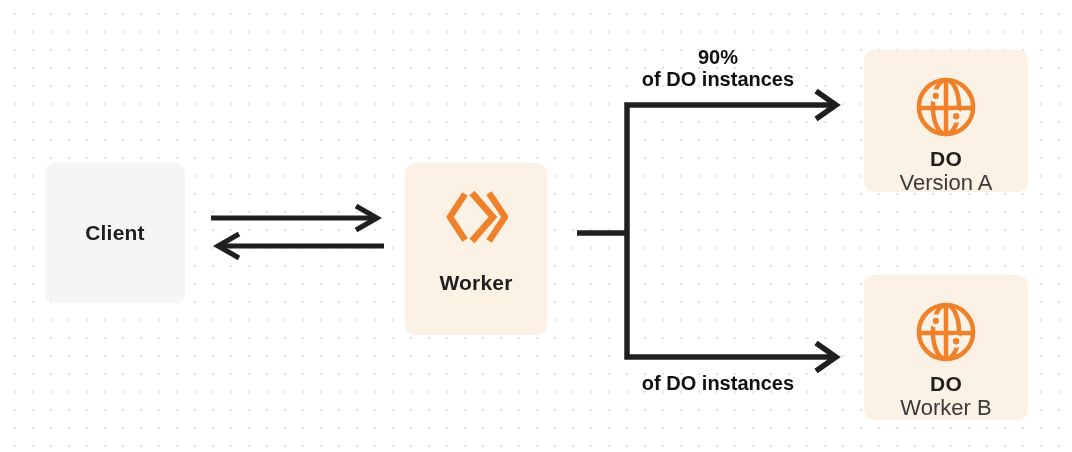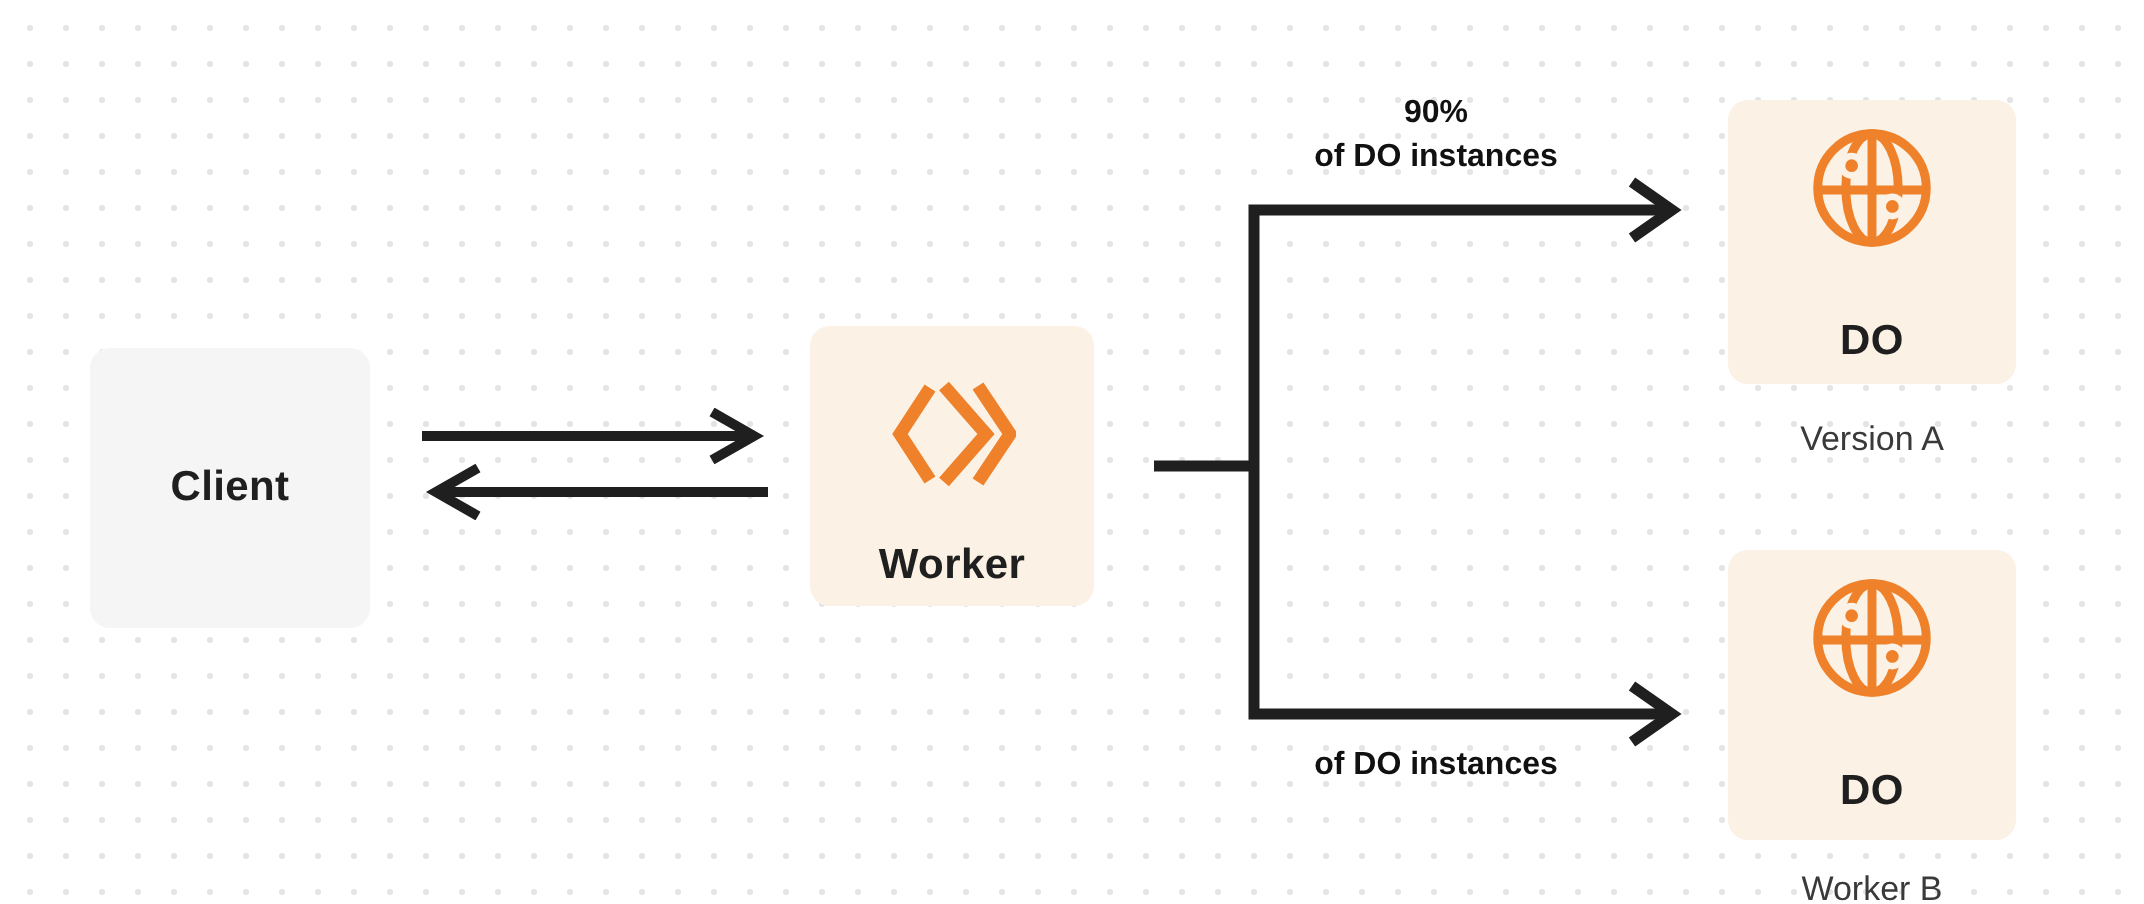--- a/index.html
+++ b/index.html
@@ -27,60 +27,59 @@
   }
   .node{
     position:absolute;
     border-radius:10px;
     display:flex;
     flex-direction:column;
     align-items:center;
     justify-content:center;
   }
   .client-box{
-    left:45px;top:174px;width:140px;height:140px;
+    left:45px;top:163px;width:140px;height:140px;
     background:var(--gray-box);
   }
   .worker-box{
-    left:405px;top:163px;width:142px;height:140px;
+    left:405px;top:163px;width:142px;height:172px;
     background:var(--cream);
     justify-content:flex-start;
     padding-top:26px;
   }
   .do-box{
-    left:864px;width:144px;
+    left:864px;width:164px;
     background:var(--cream);
     justify-content:flex-start;
-    padding-top:13px;
-    gap:25px;
+    padding-top:26px;
   }
   .do-box.version-a{top:50px;height:142px;}
   .do-box.version-b{top:275px;height:145px;}
   .node-title{
     font-size:21px;
     font-weight:bold;
     color:var(--ink);
     letter-spacing:0.2px;
   }
   .worker-box .node-title{margin-top:26px;}
   .do-box .node-title{margin-top:9px;line-height:24px;}
   .node-subtitle{
-    font-size:17px;
+    font-size:22px;
     color:var(--sub-ink);
     line-height:22px;
     margin-top:1px;
   }
   .arrow-layer{position:absolute;}
   .bi-arrows{left:205px;top:204px;}
   .fork{left:570px;top:85px;}
   .branch-label{
     position:absolute;
     width:240px;
     text-align:center;
-    font-size:16px;
+    font-size:20px;
     font-weight:bold;
     color:#111111;
     line-height:22px;
   }
   .branch-label.top{left:598px;top:46px;}
   .branch-label.bottom{left:598px;top:372px;}
   svg{display:block;}
 </style>
 </head>
 <body>

